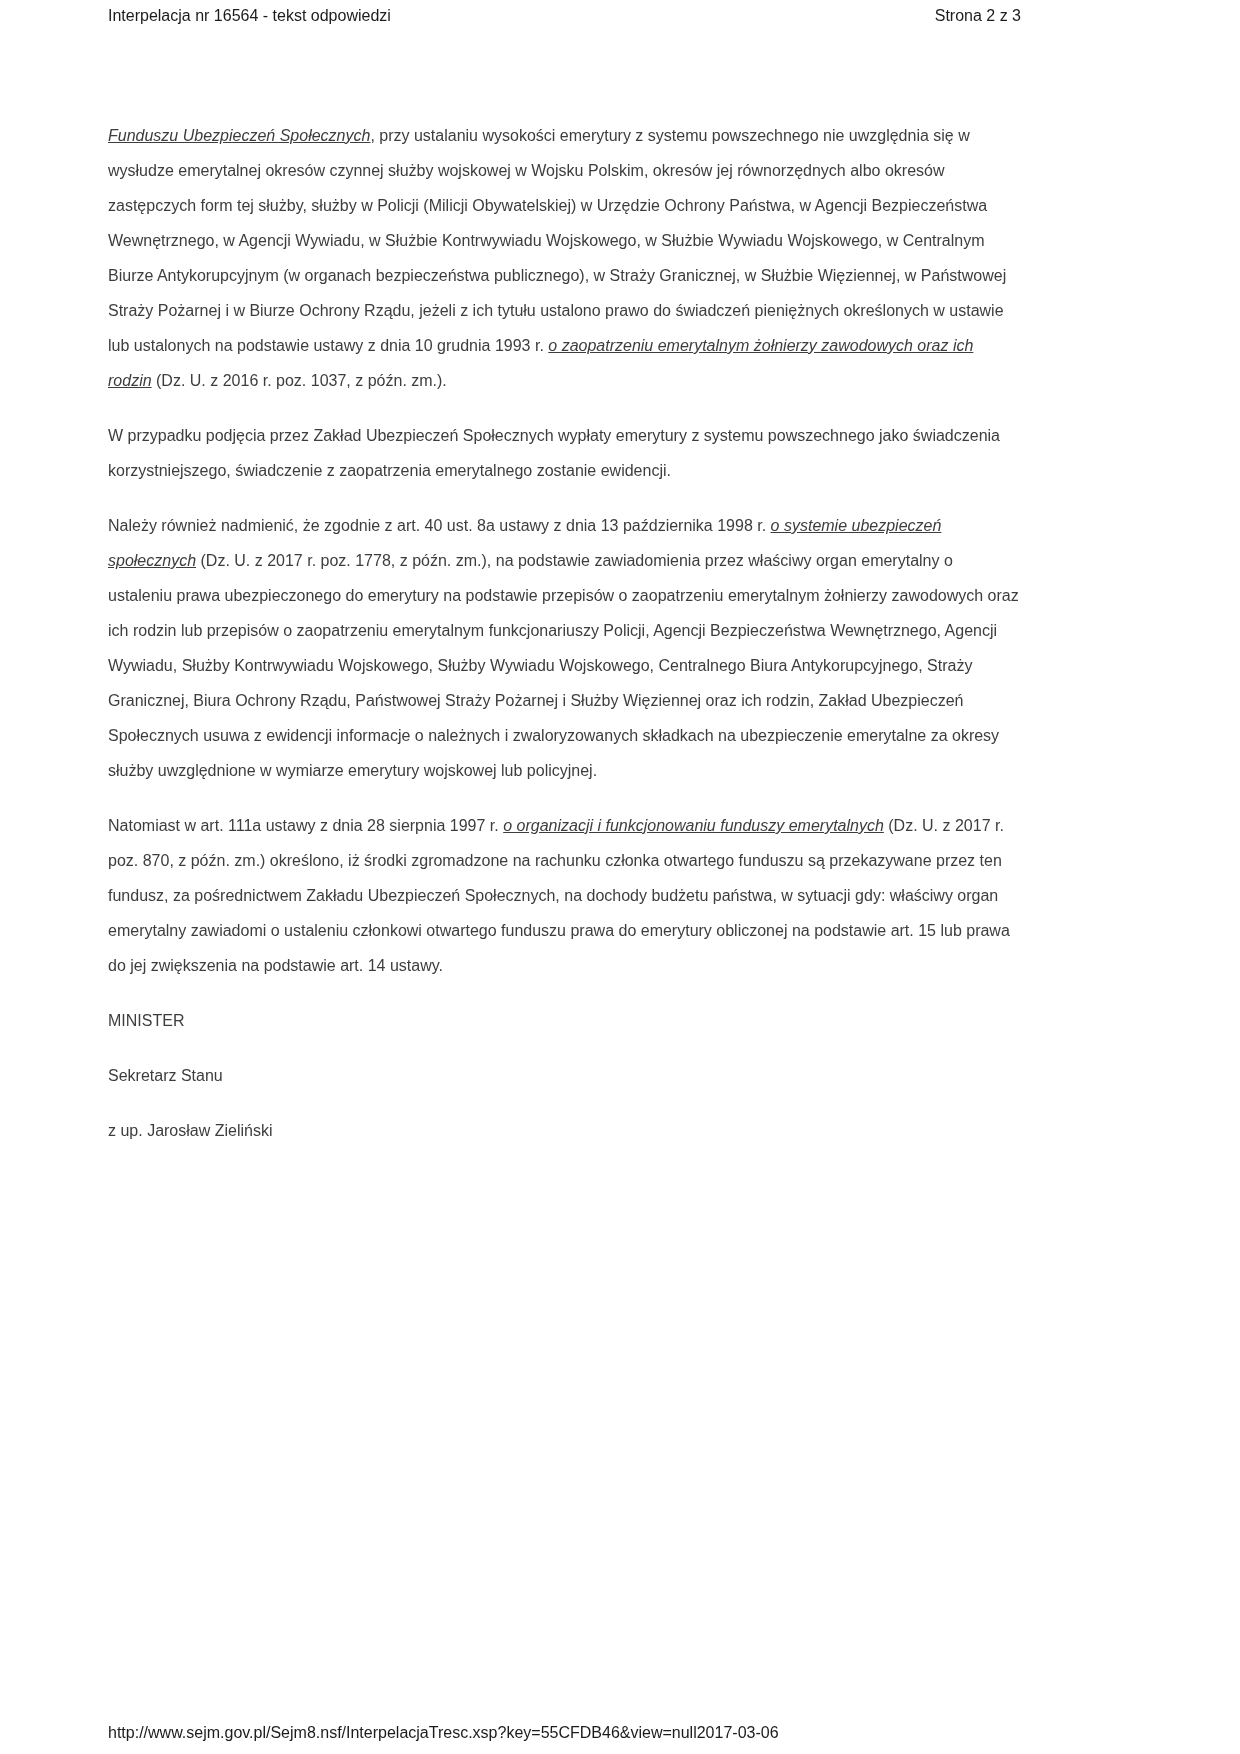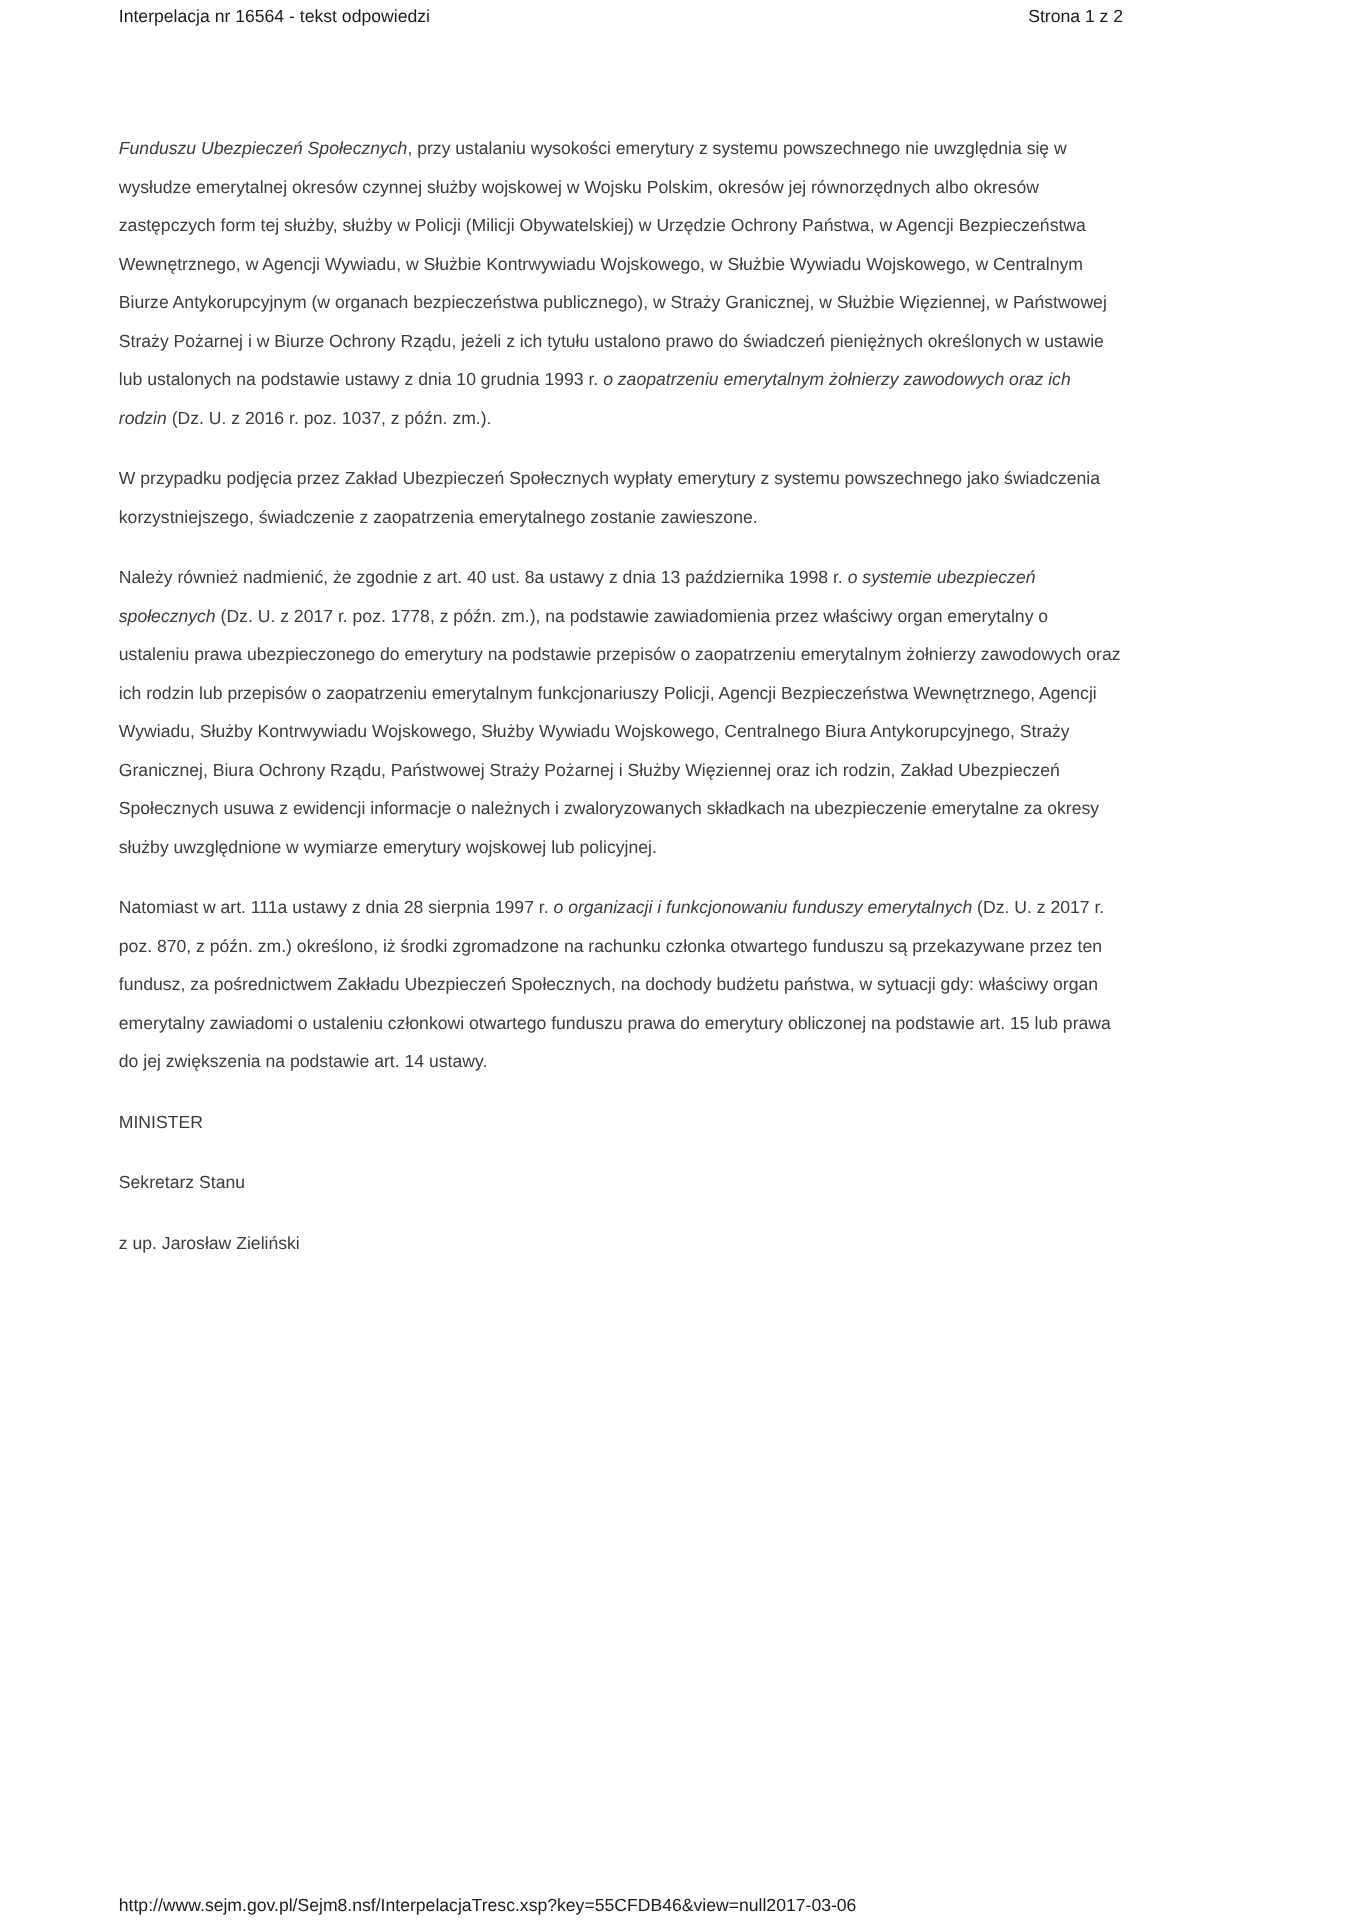--- a/index.html
+++ b/index.html
@@ -42,20 +42,21 @@
     color: #3d3d3d;
     font-size: 16px;
     line-height: 35px;
   }
   .doc-body p {
     margin: 0 0 20px 0;
     text-align: left;
   }
   .doc-body .italic {
     font-style: italic;
+    text-decoration: underline;
   }
   .page-footer {
     position: absolute;
     left: 100px;
     bottom: 12px;
     width: 913px;
     display: flex;
     align-items: baseline;
     font-size: 16px;
     line-height: 18px;
@@ -63,26 +64,26 @@
     white-space: nowrap;
   }
 </style>
 </head>
 <body>
 
 <div class="page">
 
   <header class="page-header">
     <span>Interpelacja nr 16564 - tekst odpowiedzi</span>
-    <span>Strona 1 z 2</span>
+    <span>Strona 2 z 3</span>
   </header>
 
   <main class="doc-body" id="doc-body">
       <p><span class="italic">Funduszu Ubezpieczeń Społecznych</span><span>, przy ustalaniu wysokości emerytury z systemu powszechnego nie uwzględnia się w wysłudze emerytalnej okresów czynnej służby wojskowej w Wojsku Polskim, okresów jej równorzędnych albo okresów zastępczych form tej służby, służby w Policji (Milicji Obywatelskiej) w Urzędzie Ochrony Państwa, w Agencji Bezpieczeństwa Wewnętrznego, w Agencji Wywiadu, w Służbie Kontrwywiadu Wojskowego, w Służbie Wywiadu Wojskowego, w Centralnym Biurze Antykorupcyjnym (w organach bezpieczeństwa publicznego), w Straży Granicznej, w Służbie Więziennej, w Państwowej Straży Pożarnej i w Biurze Ochrony Rządu, jeżeli z ich tytułu ustalono prawo do świadczeń pieniężnych określonych w ustawie lub ustalonych na podstawie ustawy z dnia 10 grudnia 1993 r. </span><span class="italic">o zaopatrzeniu emerytalnym żołnierzy zawodowych oraz ich rodzin</span><span> (Dz. U. z 2016 r. poz. 1037, z późn. zm.).</span></p>
-      <p><span>W przypadku podjęcia przez Zakład Ubezpieczeń Społecznych wypłaty emerytury z systemu powszechnego jako świadczenia korzystniejszego, świadczenie z zaopatrzenia emerytalnego zostanie zawieszone.</span></p>
+      <p><span>W przypadku podjęcia przez Zakład Ubezpieczeń Społecznych wypłaty emerytury z systemu powszechnego jako świadczenia korzystniejszego, świadczenie z zaopatrzenia emerytalnego zostanie ewidencji.</span></p>
       <p><span>Należy również nadmienić, że zgodnie z art. 40 ust. 8a ustawy z dnia 13 października 1998 r. </span><span class="italic">o systemie ubezpieczeń społecznych</span><span> (Dz. U. z 2017 r. poz. 1778, z późn. zm.), na podstawie zawiadomienia przez właściwy organ emerytalny o ustaleniu prawa ubezpieczonego do emerytury na podstawie przepisów o zaopatrzeniu emerytalnym żołnierzy zawodowych oraz ich rodzin lub przepisów o zaopatrzeniu emerytalnym funkcjonariuszy Policji, Agencji Bezpieczeństwa Wewnętrznego, Agencji Wywiadu, Służby Kontrwywiadu Wojskowego, Służby Wywiadu Wojskowego, Centralnego Biura Antykorupcyjnego, Straży Granicznej, Biura Ochrony Rządu, Państwowej Straży Pożarnej i Służby Więziennej oraz ich rodzin, Zakład Ubezpieczeń Społecznych usuwa z ewidencji informacje o należnych i zwaloryzowanych składkach na ubezpieczenie emerytalne za okresy służby uwzględnione w wymiarze emerytury wojskowej lub policyjnej.</span></p>
       <p><span>Natomiast w art. 111a ustawy z dnia 28 sierpnia 1997 r. </span><span class="italic">o organizacji i funkcjonowaniu funduszy emerytalnych</span><span> (Dz. U. z 2017 r. poz. 870, z późn. zm.) określono, iż środki zgromadzone na rachunku członka otwartego funduszu są przekazywane przez ten fundusz, za pośrednictwem Zakładu Ubezpieczeń Społecznych, na dochody budżetu państwa, w sytuacji gdy: właściwy organ emerytalny zawiadomi o ustaleniu członkowi otwartego funduszu prawa do emerytury obliczonej na podstawie art. 15 lub prawa do jej zwiększenia na podstawie art. 14 ustawy.</span></p>
       <p><span>MINISTER</span></p>
       <p><span>Sekretarz Stanu</span></p>
       <p><span>z up. Jarosław Zieliński</span></p>
     </main>
 
   <footer class="page-footer">
     <span>http://www.sejm.gov.pl/Sejm8.nsf/InterpelacjaTresc.xsp?key=55CFDB46&amp;view=null</span>
     <span>2017-03-06</span>

